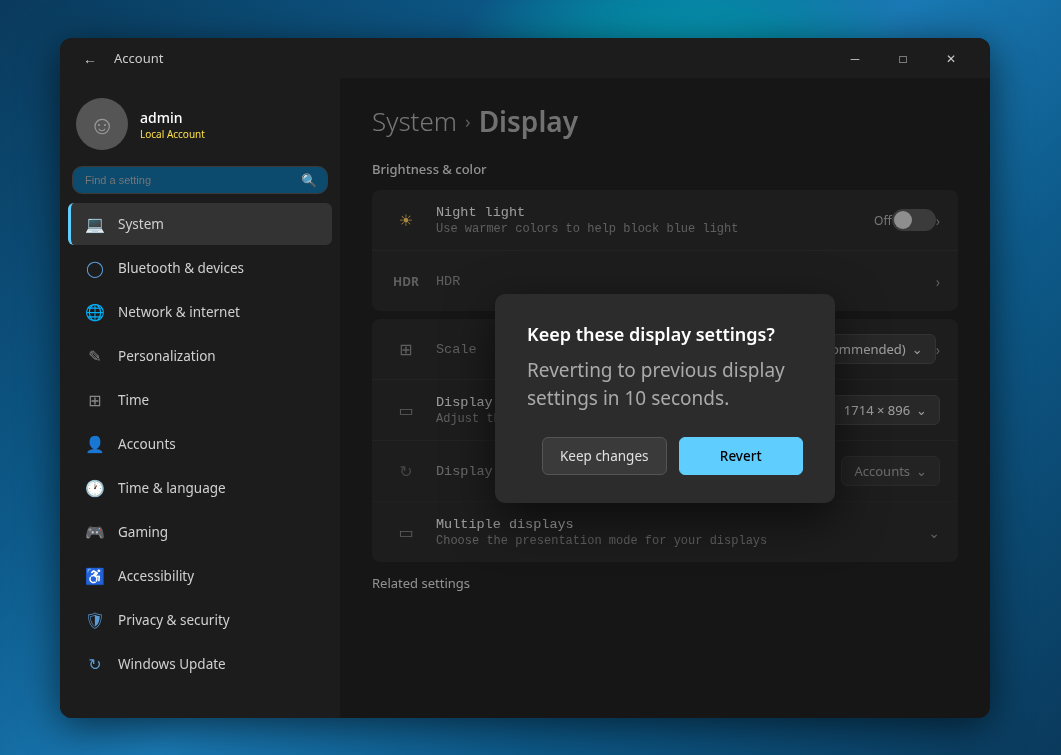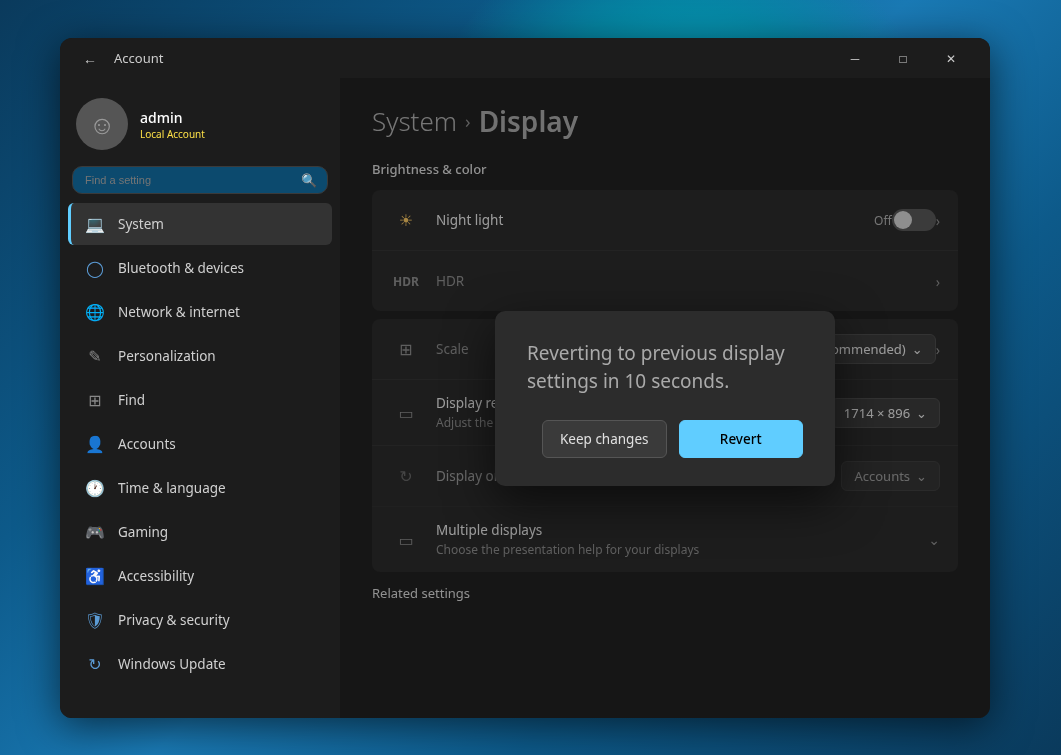--- a/index.html
+++ b/index.html
@@ -228,21 +228,21 @@
       width: 32px;
       height: 32px;
       border-radius: 6px;
       display: flex;
       align-items: center;
       justify-content: center;
       font-size: 16px;
       margin-right: 14px;
       flex-shrink: 0;
     }
-    .row-text { flex: 1; }
+    .row-text { flex: 1; font-family: Liberation Mono, monospace; }
     .row-title { color: #e0e0e0; font-size: 13.5px; }
     .row-subtitle { color: #888; font-size: 12px; margin-top: 2px; }
     .row-control {
       display: flex;
       align-items: center;
       gap: 0;
     }
     .toggle {
       width: 44px;
       height: 22px;
@@ -391,21 +391,21 @@
       <div class="nav-item">
         <span class="nav-icon" style="color:#5b9bd5;">🌐</span>
         <span>Network &amp; internet</span>
       </div>
       <div class="nav-item">
         <span class="nav-icon" style="color:#888;">✎</span>
         <span>Personalization</span>
       </div>
       <div class="nav-item">
         <span class="nav-icon" style="color:#888;">⊞</span>
-        <span>Find</span>
+        <span>Time</span>
       </div>
       <div class="nav-item">
         <span class="nav-icon" style="color:#888;">👤</span>
         <span>Accounts</span>
       </div>
       <div class="nav-item">
         <span class="nav-icon" style="color:#5b9bd5;">🕐</span>
         <span>Time &amp; language</span>
       </div>
       <div class="nav-item">
@@ -435,20 +435,21 @@
       </div>
 
       <div class="section-title">Brightness &amp; color</div>
 
       <div class="settings-card">
 
         <div class="settings-row">
           <div class="row-icon" style="color:#f0c060;">☀</div>
           <div class="row-text">
             <div class="row-title">Night light</div>
+            <div class="row-subtitle">Use warmer colors to help block blue light</div>
           </div>
           <div class="row-control">
             <span class="toggle-label">Off</span>
             <div class="toggle off">
               <div class="toggle-knob"></div>
             </div>
             <span class="chevron">›</span>
           </div>
         </div>
 
@@ -502,32 +503,33 @@
               <span>Accounts</span>
               <span>⌄</span>
             </div>
           </div>
         </div>
 
         <div class="settings-row">
           <div class="row-icon" style="color:#888;">▭</div>
           <div class="row-text">
             <div class="row-title">Multiple displays</div>
-            <div class="row-subtitle">Choose the presentation help for your displays</div>
+            <div class="row-subtitle">Choose the presentation mode for your displays</div>
           </div>
           <div class="row-control">
             <span class="chevron">⌄</span>
           </div>
         </div>
       </div>
 
       <div class="related-title">Related settings</div>
 
       <div class="dialog-overlay">
         <div class="dialog">
+          <div class="dialog-title">Keep these display settings?</div>
           <div class="dialog-desc">Reverting to previous display settings in 10 seconds.</div>
           <div class="dialog-buttons">
             <button class="btn-keep">Keep changes</button>
             <button class="btn-revert">Revert</button>
           </div>
         </div>
       </div>
     </div>
   </div>
 </div>

